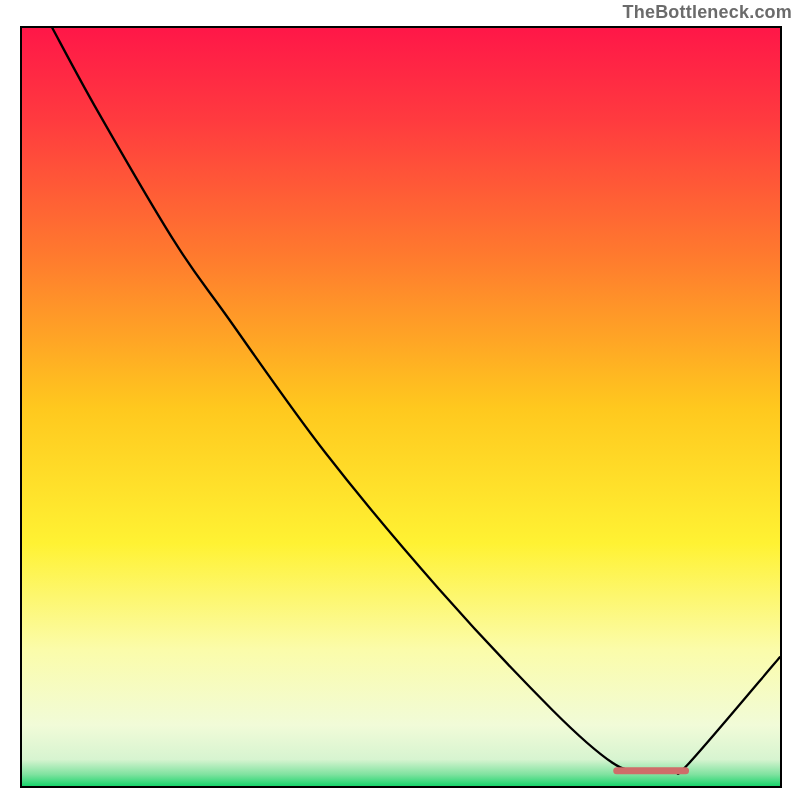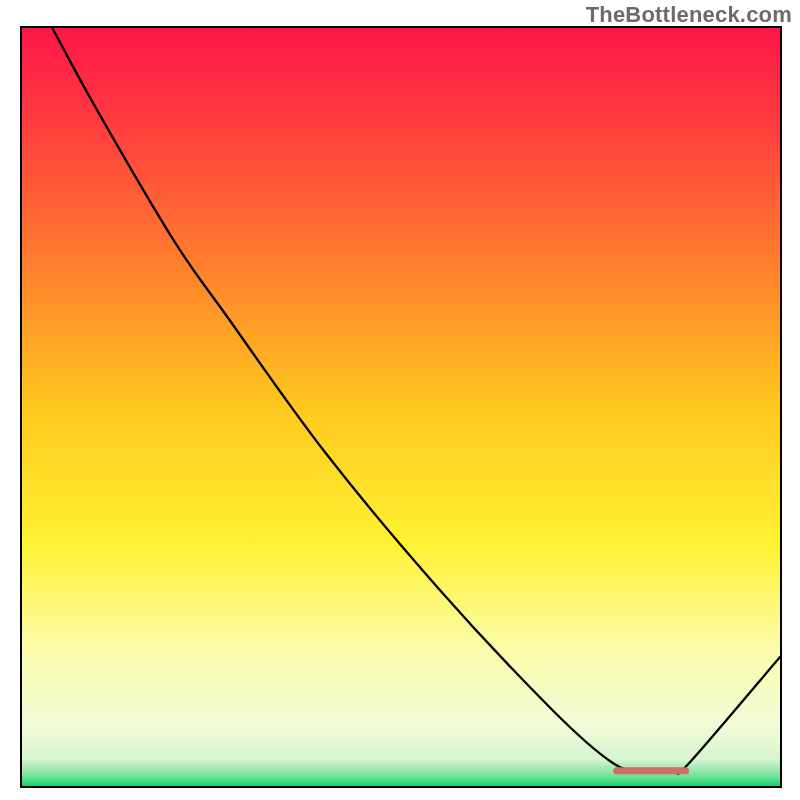--- a/index.html
+++ b/index.html
@@ -13,21 +13,21 @@
   }
   .wrap {
     position: relative;
     width: 800px;
     height: 800px;
   }
   .watermark {
     position: absolute;
     top: 2px;
     right: 8px;
-    font-size: 22px;
+    font-size: 18px;
     font-weight: 600;
     color: #6b6b6b;
     letter-spacing: 0.2px;
   }
   svg.chart {
     position: absolute;
     top: 0;
     left: 0;
     width: 800px;
     height: 800px;

